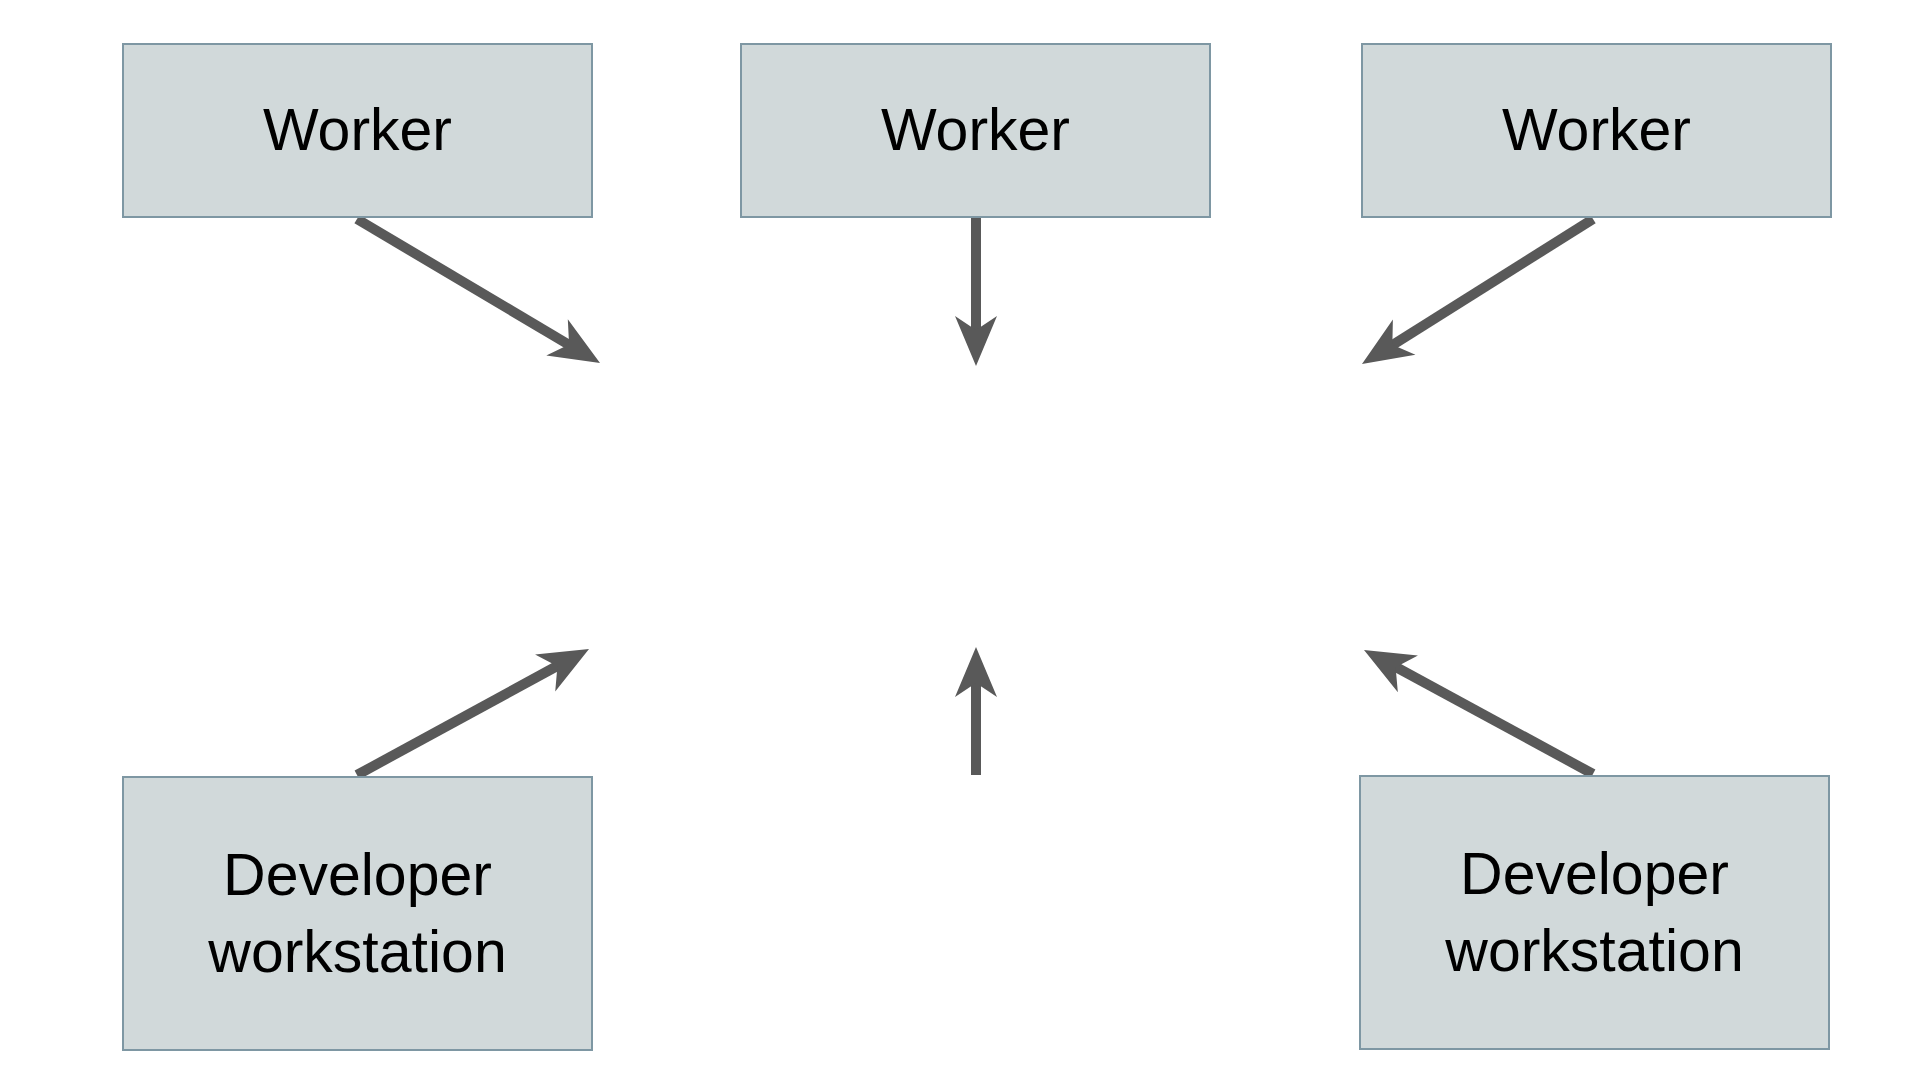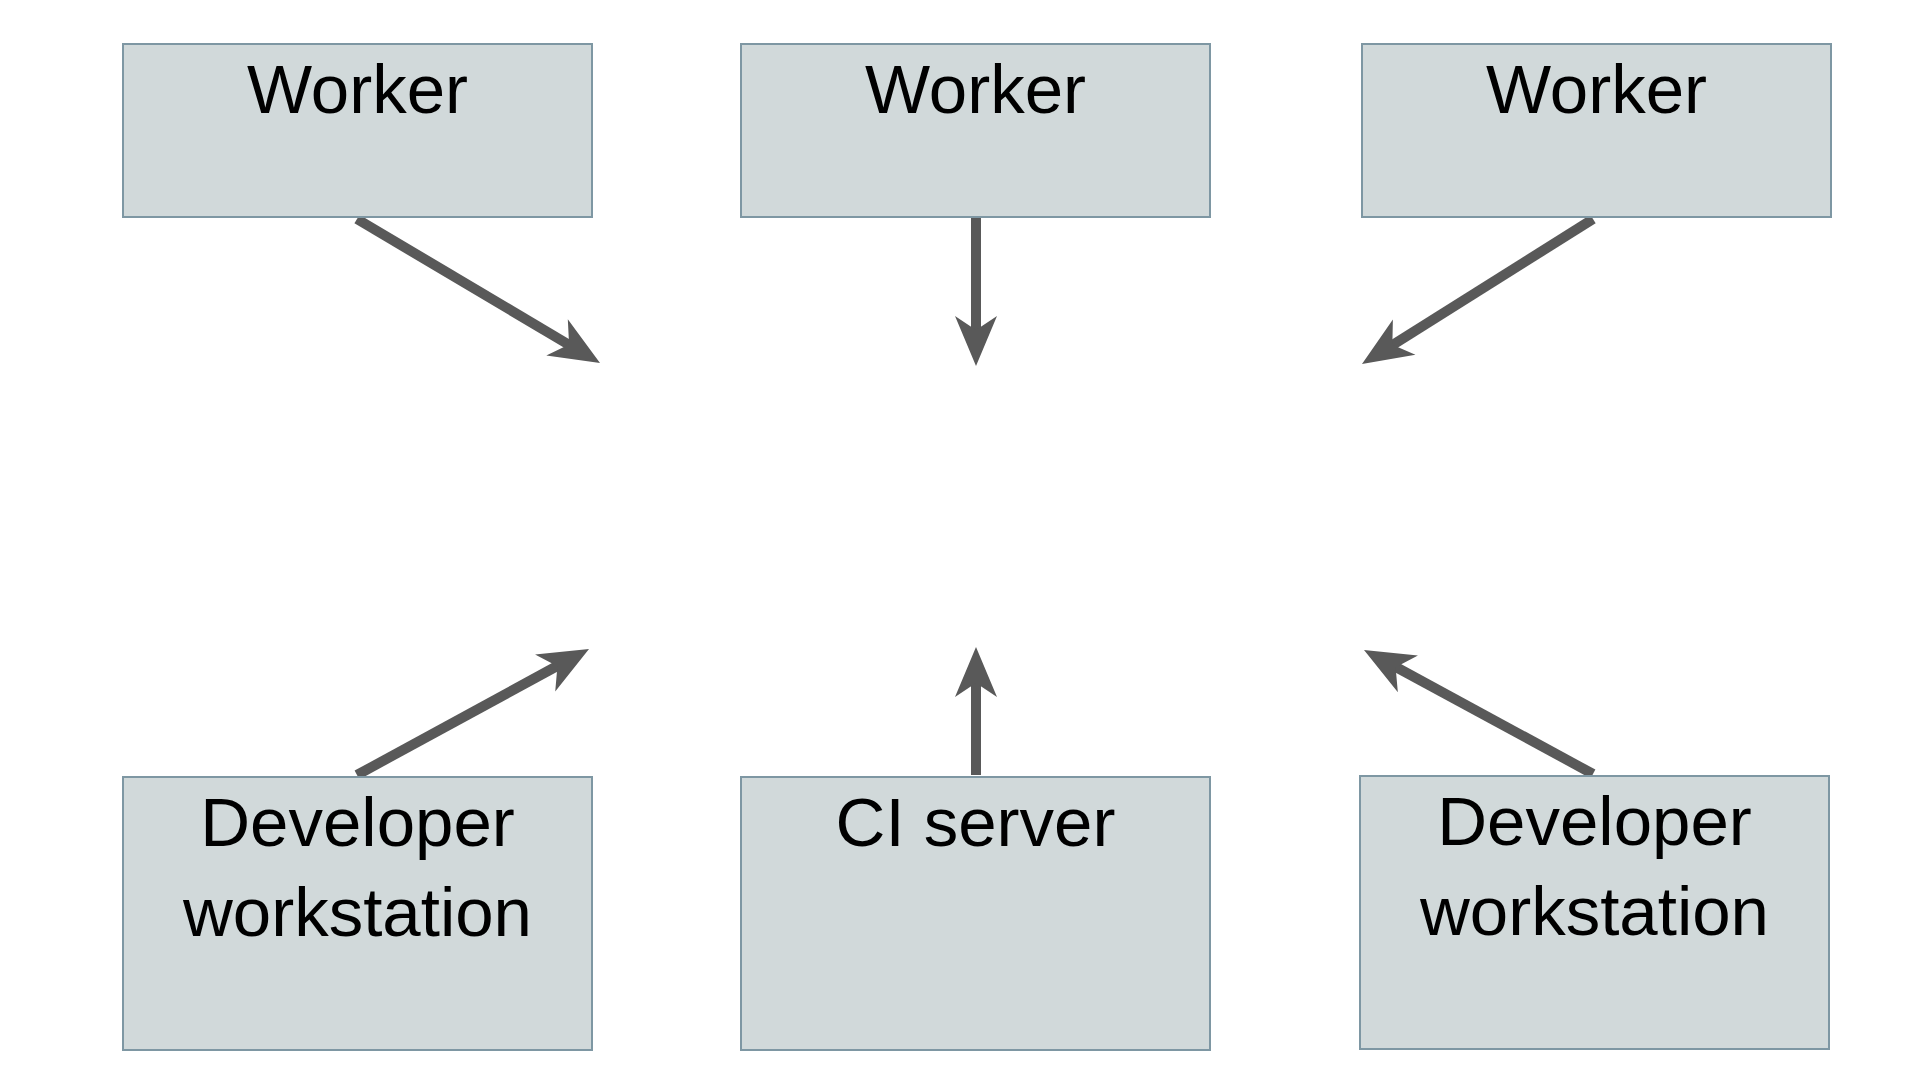--- a/index.html
+++ b/index.html
@@ -14,24 +14,25 @@
     background: var(--bg, #ffffff);
     font-family: "Liberation Sans", sans-serif;
     overflow: hidden;
   }
   .node {
     position: absolute;
     box-sizing: border-box;
     background: var(--node-fill, #d1d9da);
     border: 2px solid var(--node-border, #7e97a3);
     display: flex;
+    align-items: center;
     justify-content: center;
     text-align: center;
     color: var(--text, #000000);
-    font-size: 69px;
+    font-size: 59px;
     line-height: 1.3;
   }
   .node .label {
     display: block;
     padding: 0 14px;
   }
   
   .pos-worker-1      { left: 122px;  top: 43px;  width: 471px; height: 175px; }
   .pos-worker-2      { left: 740px;  top: 43px;  width: 471px; height: 175px; }
   .pos-worker-3      { left: 1361px; top: 43px;  width: 471px; height: 175px; }
@@ -106,21 +107,18 @@
 
   <div class="node pos-worker-3">
     <span class="label">Worker</span>
   </div>
 
 
   <div class="node pos-dev-1">
     <span class="label">Developer workstation</span>
   </div>
 
-  <div class="node pos-ci">
-    <span class="label">CI server</span>
-  </div>
 
   <div class="node pos-dev-2">
     <span class="label">Developer workstation</span>
   </div>
 
 </div>
 
 </body></html>

